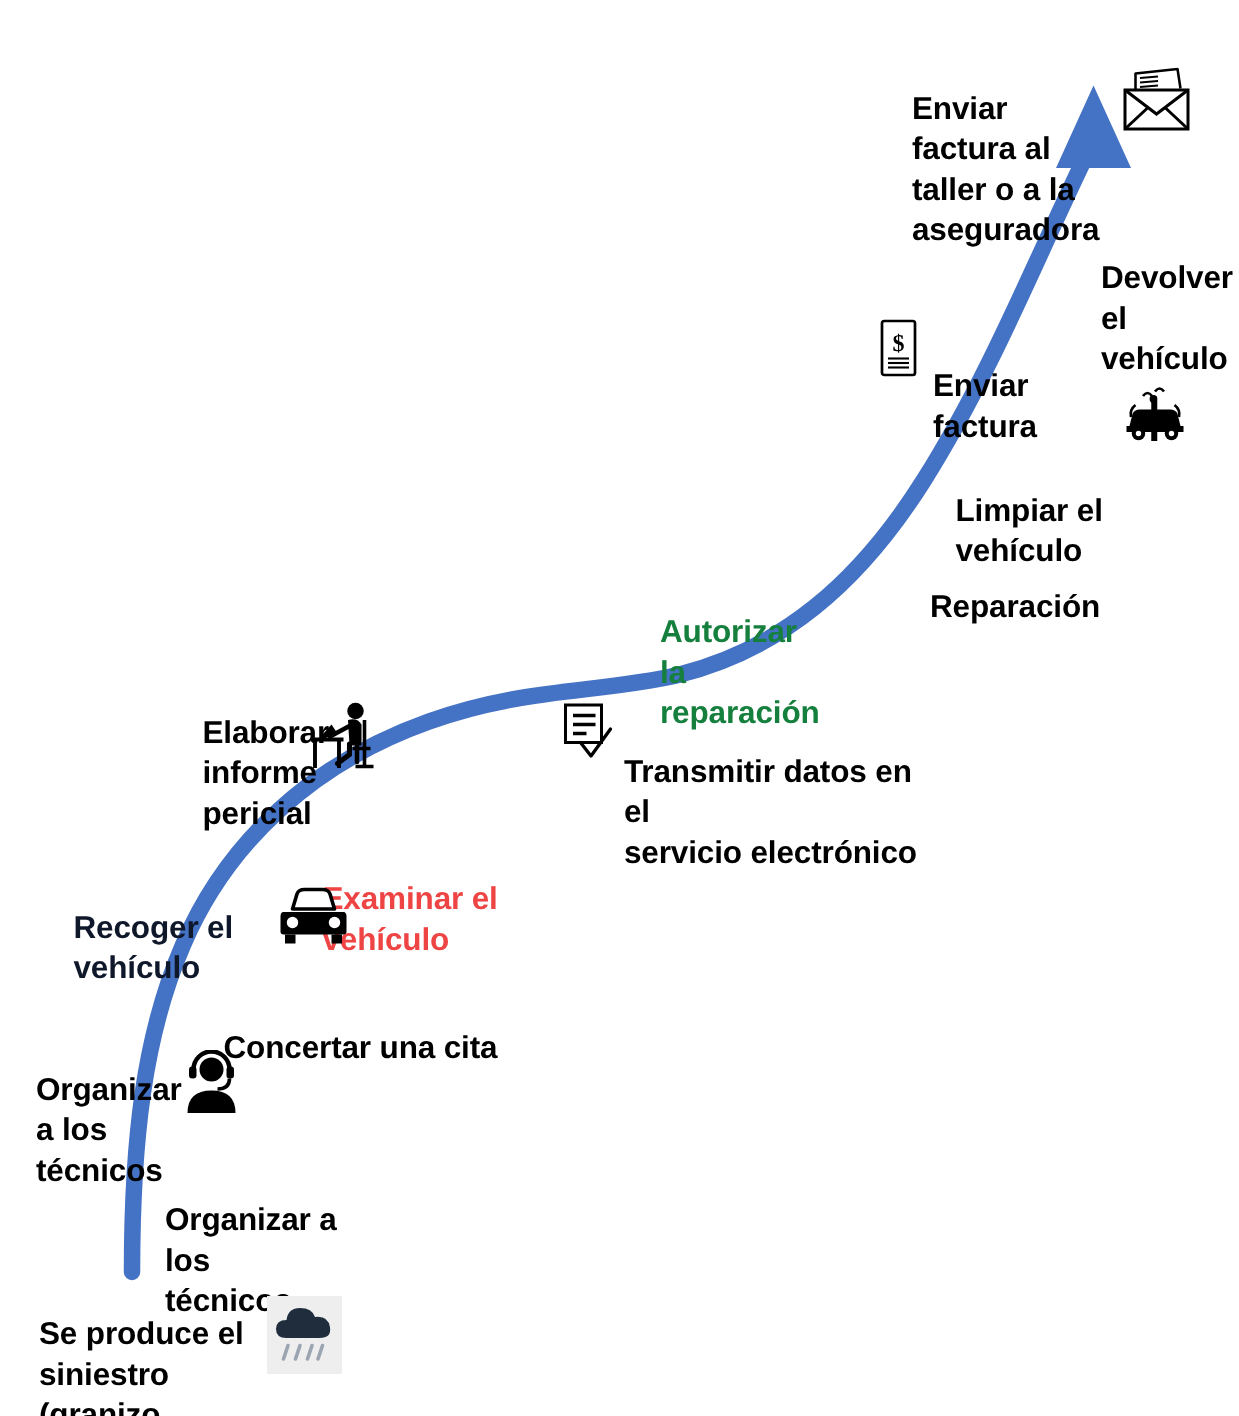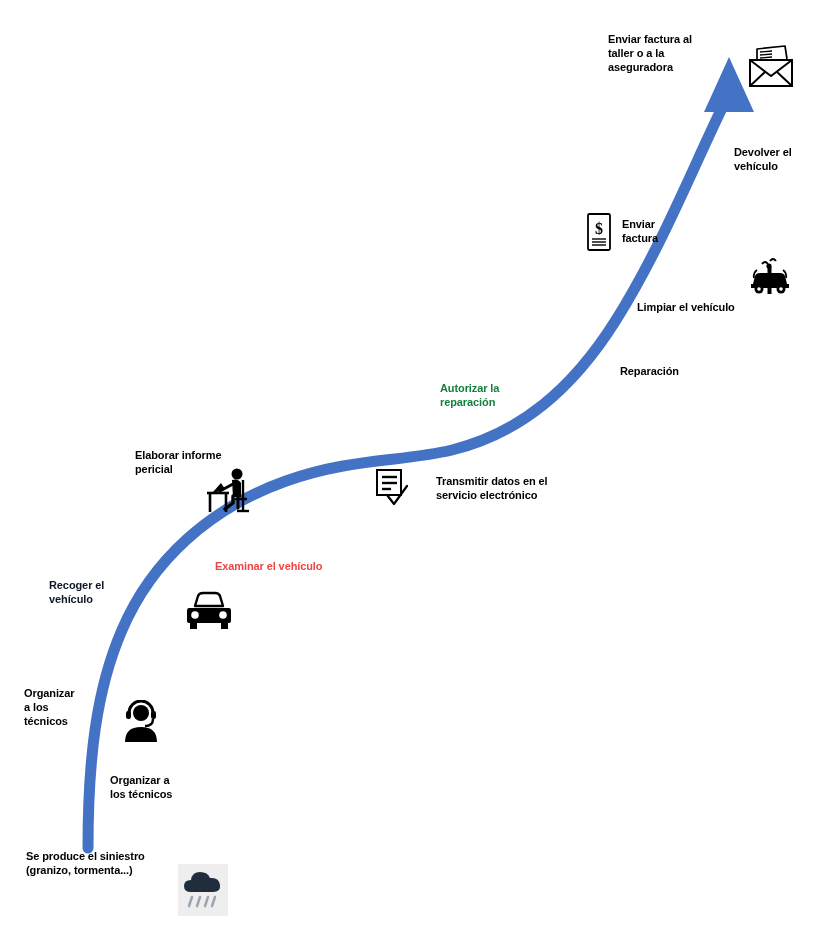--- a/index.html
+++ b/index.html
@@ -21,25 +21,26 @@
     position: absolute;
     left: 0;
     top: 0;
     width: 826px;
     height: 944px;
   }
   .label {
     position: absolute;
     font-family: "Liberation Sans", sans-serif;
     font-weight: bold;
-    font-size: 11px;
+    font-size: 21px;
     line-height: 1.28;
     color: #000000;
     white-space: pre-line;
     letter-spacing: -0.1px;
+    margin-top: 28px;
   }
   .icon-box {
     position: absolute;
   }
   .icon-box svg { display: block; }
 </style>
 </head>
 <body>
 
 <div id="canvas" style="background: rgb(255, 255, 255);">
@@ -118,21 +119,21 @@
 
   <div class="icon-box" style="left:373px; top:467px; width:38px; height:42px;">
     <svg viewBox="0 0 38 42" width="38" height="42">
       <path d="M4,3 L28,3 L28,28 L4,28 Z" fill="#ffffff" stroke="#000" stroke-width="2"></path>
       <line x1="9" y1="10" x2="24" y2="10" stroke="#000" stroke-width="2.4"></line>
       <line x1="9" y1="16" x2="24" y2="16" stroke="#000" stroke-width="2.4"></line>
       <line x1="9" y1="22" x2="18" y2="22" stroke="#000" stroke-width="2.4"></line>
       <path d="M14,28 L21,37 L34,19" fill="none" stroke="#000" stroke-width="2.2" stroke-linecap="round" stroke-linejoin="round"></path>
     </svg>
   </div>
-  <div class="label" style="left: 436px; top: 474px; width: 200px; color: rgb(0, 0, 0);">Transmitir datos en el
+  <div class="label" style="left: 416px; top: 474px; width: 200px; color: rgb(0, 0, 0);">Transmitir datos en el
 servicio electrónico</div>
 
   <div class="label" style="left: 135px; top: 448px; width: 160px; color: rgb(0, 0, 0);">Elaborar informe
 pericial</div>
   <div class="icon-box" style="left:205px; top:467px; width:48px; height:47px;">
     <svg viewBox="0 0 48 47" width="48" height="47">
 
       <circle cx="32" cy="7" r="5.5" fill="#000"></circle>
 
       <path d="M27,13 Q33,11 36,16 L36,30 L28,30 Z" fill="#000"></path>
@@ -167,20 +168,21 @@
       <path d="M6,18 L46,18 Q48,18 48,21 L48,31 Q48,33 46,33 L6,33 Q4,33 4,31 L4,21 Q4,18 6,18 Z" fill="#000"></path>
 
       <circle cx="12" cy="25" r="3.8" fill="#ffffff"></circle>
       <circle cx="40" cy="25" r="3.8" fill="#ffffff"></circle>
 
       <rect x="7" y="33" width="7" height="6" fill="#000"></rect>
       <rect x="38" y="33" width="7" height="6" fill="#000"></rect>
     </svg>
   </div>
 
+  <div class="label" style="left: 149px; top: 658px; width: 190px; color: rgb(0, 0, 0);">Concertar una cita</div>
 
   <div class="label" style="left: 24px; top: 686px; width: 95px; color: rgb(0, 0, 0);">Organizar
 a los
 técnicos</div>
   <div class="icon-box" style="left:120px; top:700px; width:42px; height:44px;">
     <svg viewBox="0 0 42 44" width="42" height="44">
 
       <circle cx="21" cy="13" r="8" fill="#000"></circle>
 
       <path d="M9,13 A12,12 0 0,1 33,13" fill="none" stroke="#000" stroke-width="3"></path>

